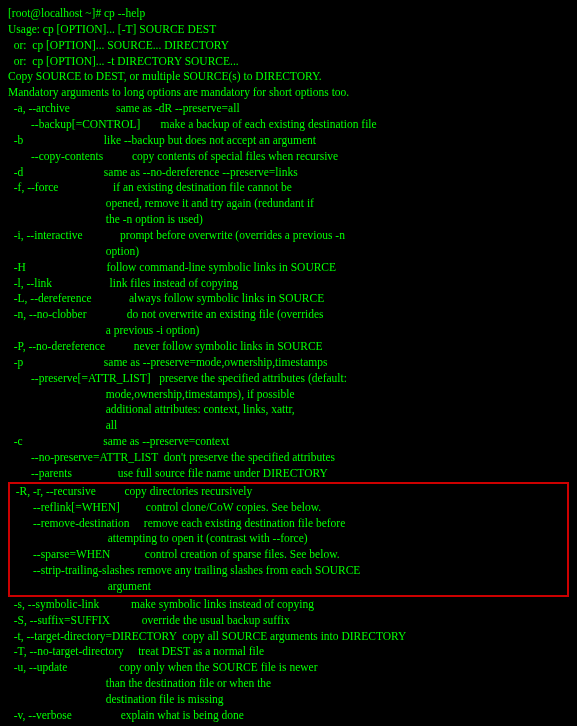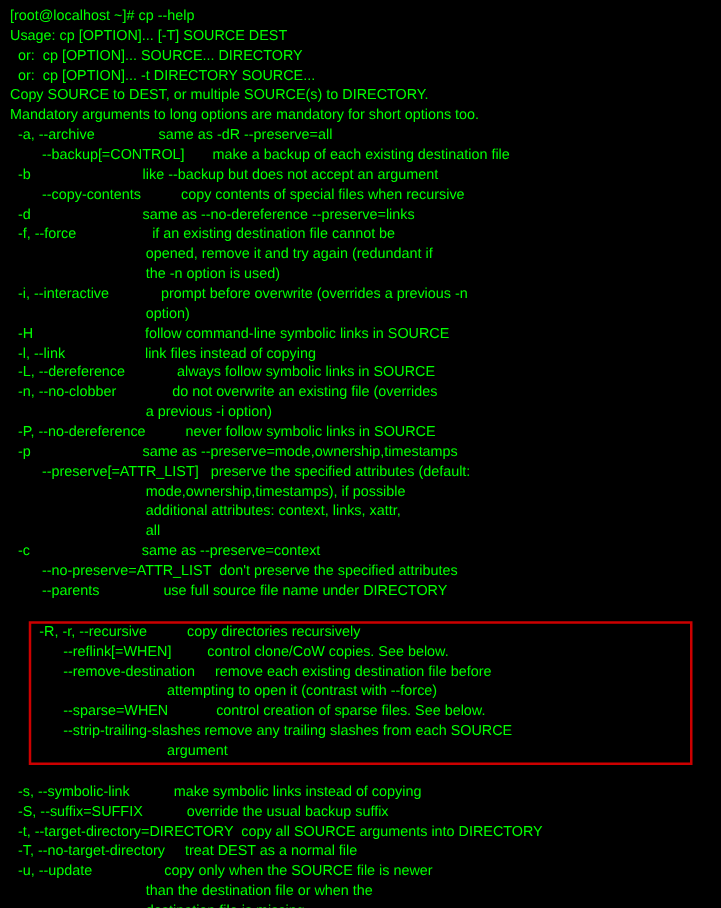--- a/index.html
+++ b/index.html
@@ -10,31 +10,31 @@
       color: #00ff00;
       width: 577px;
       min-height: 726px;
       padding: 6px 8px;
       line-height: 1.38;
     }
     pre {
       white-space: pre-wrap;
       word-break: break-word;
       color: #00ff00;
-      font-family: Liberation Sans, sans-serif;
+      font-family: Liberation Serif, serif;
       font-size: 11.5px;
       line-height: 1.38;
     }
     .line { display: block; }
   </style>
 </head>
 <body>
 
 <pre><span>[root@localhost ~]# cp --help</span>
 </pre>
 
 <div id="terminal-content">
     <pre><span class="line">Usage: cp [OPTION]... [-T] SOURCE DEST</span><span class="line">  or:  cp [OPTION]... SOURCE... DIRECTORY</span><span class="line">  or:  cp [OPTION]... -t DIRECTORY SOURCE...</span><span class="line">Copy SOURCE to DEST, or multiple SOURCE(s) to DIRECTORY.</span><span class="line"></span><span class="line">Mandatory arguments to long options are mandatory for short options too.</span><span class="line">  -a, --archive                same as -dR --preserve=all</span><span class="line">        --backup[=CONTROL]       make a backup of each existing destination file</span><span class="line">  -b                            like --backup but does not accept an argument</span><span class="line">        --copy-contents          copy contents of special files when recursive</span><span class="line">  -d                            same as --no-dereference --preserve=links</span><span class="line">  -f, --force                   if an existing destination file cannot be</span><span class="line">                                  opened, remove it and try again (redundant if</span><span class="line">                                  the -n option is used)</span><span class="line">  -i, --interactive             prompt before overwrite (overrides a previous -n</span><span class="line">                                  option)</span><span class="line">  -H                            follow command-line symbolic links in SOURCE</span><span class="line">  -l, --link                    link files instead of copying</span><span class="line">  -L, --dereference             always follow symbolic links in SOURCE</span><span class="line">  -n, --no-clobber              do not overwrite an existing file (overrides</span><span class="line">                                  a previous -i option)</span><span class="line">  -P, --no-dereference          never follow symbolic links in SOURCE</span><span class="line">  -p                            same as --preserve=mode,ownership,timestamps</span><span class="line">        --preserve[=ATTR_LIST]   preserve the specified attributes (default:</span><span class="line">                                  mode,ownership,timestamps), if possible</span><span class="line">                                  additional attributes: context, links, xattr,</span><span class="line">                                  all</span><span class="line">  -c                            same as --preserve=context</span><span class="line">        --no-preserve=ATTR_LIST  don't preserve the specified attributes</span><span class="line">        --parents                use full source file name under DIRECTORY</span></pre>
-    <div style="border: 2px solid rgb(204, 0, 0); margin: 15px; display: block;">
+    <div style="border: 2px solid rgb(204, 0, 0); margin: 0px; display: block;">
       <pre><span class="line">  -R, -r, --recursive          copy directories recursively</span><span class="line">        --reflink[=WHEN]         control clone/CoW copies. See below.</span><span class="line">        --remove-destination     remove each existing destination file before</span><span class="line">                                  attempting to open it (contrast with --force)</span><span class="line">        --sparse=WHEN            control creation of sparse files. See below.</span><span class="line">        --strip-trailing-slashes remove any trailing slashes from each SOURCE</span><span class="line">                                  argument</span></pre>
     </div>
     <pre><span class="line">  -s, --symbolic-link           make symbolic links instead of copying</span><span class="line">  -S, --suffix=SUFFIX           override the usual backup suffix</span><span class="line">  -t, --target-directory=DIRECTORY  copy all SOURCE arguments into DIRECTORY</span><span class="line">  -T, --no-target-directory     treat DEST as a normal file</span><span class="line">  -u, --update                  copy only when the SOURCE file is newer</span><span class="line">                                  than the destination file or when the</span><span class="line">                                  destination file is missing</span><span class="line">  -v, --verbose                 explain what is being done</span><span class="line">  -x, --one-file-system         stay on this file system</span></pre>
   </div>
 
 </body></html>

